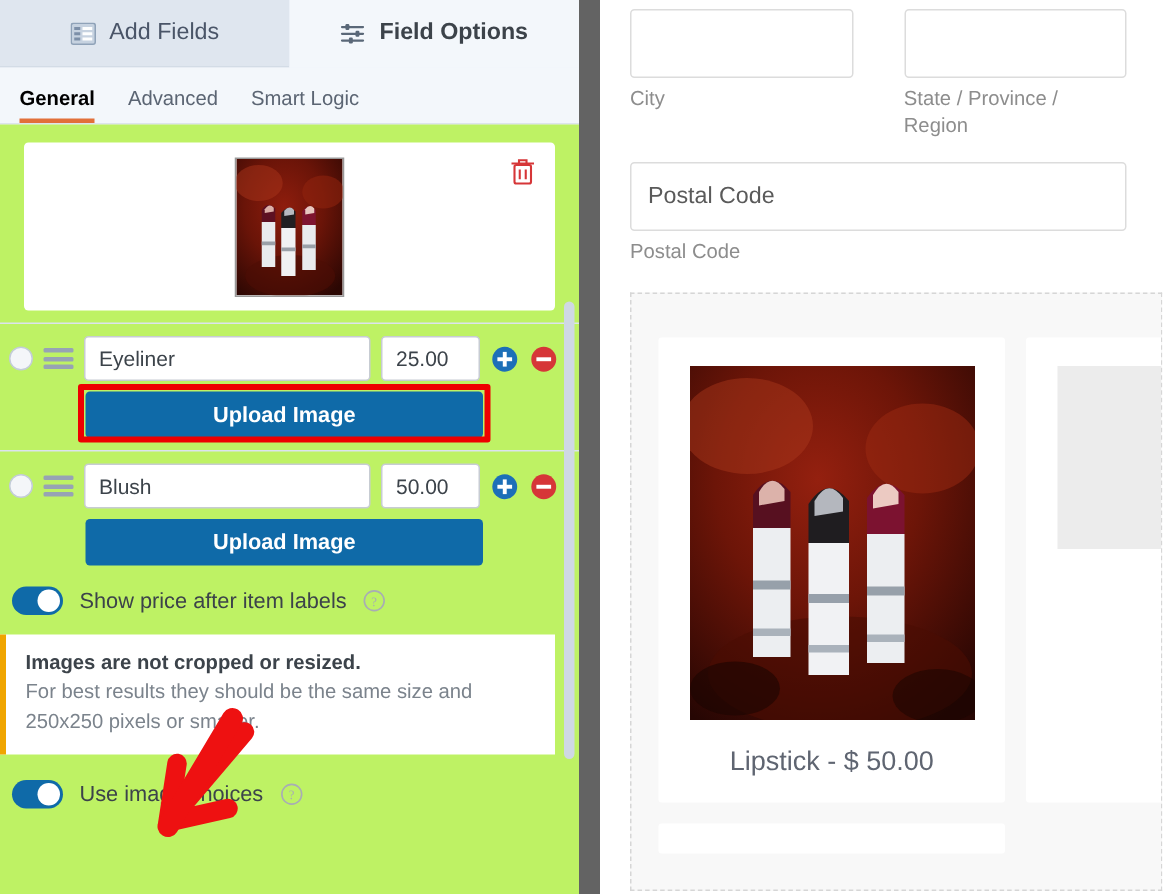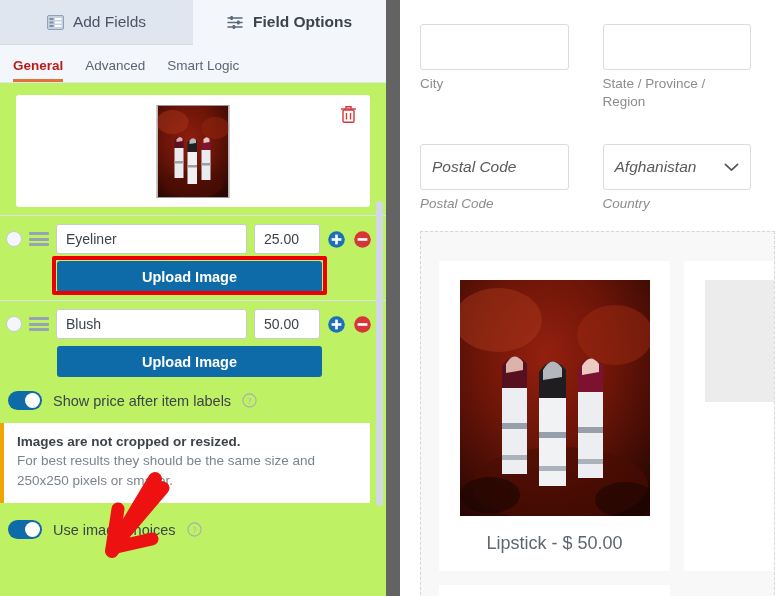--- a/index.html
+++ b/index.html
@@ -42,21 +42,21 @@
     height: 38px; padding: 0 13px;
     background: #f3f7fb;
     border-bottom: 1px solid #dde4ec;
   }
   .sub-tab {
     font-size: 13.5px; color: #5b6573;
     padding-bottom: 7px; cursor: pointer;
     border-bottom: 3px solid transparent;
     line-height: 1;
   }
-  .sub-tab.active { color: #b91c1c; font-weight: 700; border-bottom-color: #e2703a; }
+  .sub-tab.active { color: #000000; font-weight: 700; border-bottom-color: #e2703a; }
 
   
   .panel-body {
     flex: 1; position: relative; overflow: hidden;
     background: #bef264;
     padding: 0 0 0 0;
   }
 
   .img-preview-card {
     margin: 12px 16px 0 16px;
@@ -151,38 +151,38 @@
   
   .divider { width: 14px; height: 596px; background: #636363; flex: 0 0 auto; cursor: col-resize; }
 
   
   .right-panel {
     flex: 1; height: 596px; background: #fff;
     position: relative; overflow: hidden;
     padding: 0 0 0 0;
   }
   .addr-grid {
-    display: flex; gap: 34px; padding: 24px 24px 0 20px; justify-content: center;
+    display: flex; gap: 34px; padding: 6px 24px 0 20px; justify-content: center;
   }
   .addr-col { flex: 1; }
   .field-box {
     height: 46px; border: 1px solid #dcdcdc; border-radius: 3px;
     background: #fff; font-size: 15.5px; color: #444;
     padding: 0 11px; width: 100%;
     display: flex; align-items: center;
     font-family: "Liberation Sans", sans-serif;
   }
   .field-box.ph { color: #5a5a5a; }
   .sublabel { font-size: 13.5px; color: #8d8d8d; margin-top: 5px; line-height: 1.35; }
   .select-box { position: relative; }
   .chev {
     position: absolute; right: 12px; top: 50%; transform: translateY(-50%);
     pointer-events: none;
   }
-  .row2 { margin-top: 9px; font-style: italic; }
+  .row2 { margin-top: 9px; }
 
   .choose-block {
     margin: 17px 0 0 20px;
     border: 1px dashed #d6d6d6;
     background: #f8f8f8;
     padding: 16px 0 0 18px;
     height: 399px; overflow: hidden;
   }
   .choose-title { font-size: 16.5px; color: #3c434a; font-weight: 400; }
   .choose-title .req { color: #d9534f; font-size: 14px; }
@@ -403,31 +403,20 @@
       <div class="addr-col">
         <div class="field-box"></div>
         <div class="sublabel">State / Province / Region</div>
       </div>
     </div>
 
     <div class="addr-grid row2">
       <div class="addr-col">
         <div class="field-box ph">Postal Code</div>
         <div class="sublabel">Postal Code</div>
-      </div>
-      <div class="addr-col">
-        <div class="select-box">
-          <div class="field-box ph">Afghanistan</div>
-          <span class="chev">
-            <svg width="15" height="9" viewBox="0 0 15 9">
-              <polyline points="1.4,1.4 7.5,7.2 13.6,1.4" fill="none" stroke="#555" stroke-width="1.7" stroke-linecap="round" stroke-linejoin="round"></polyline>
-            </svg>
-          </span>
-        </div>
-        <div class="sublabel">Country</div>
       </div>
     </div>
 
     <div class="choose-block">
 
       <div class="choice-cards">
 
         <div class="choice-card">
           <div class="photo">
             <svg width="190" height="236" viewBox="0 0 190 236" preserveAspectRatio="none">

